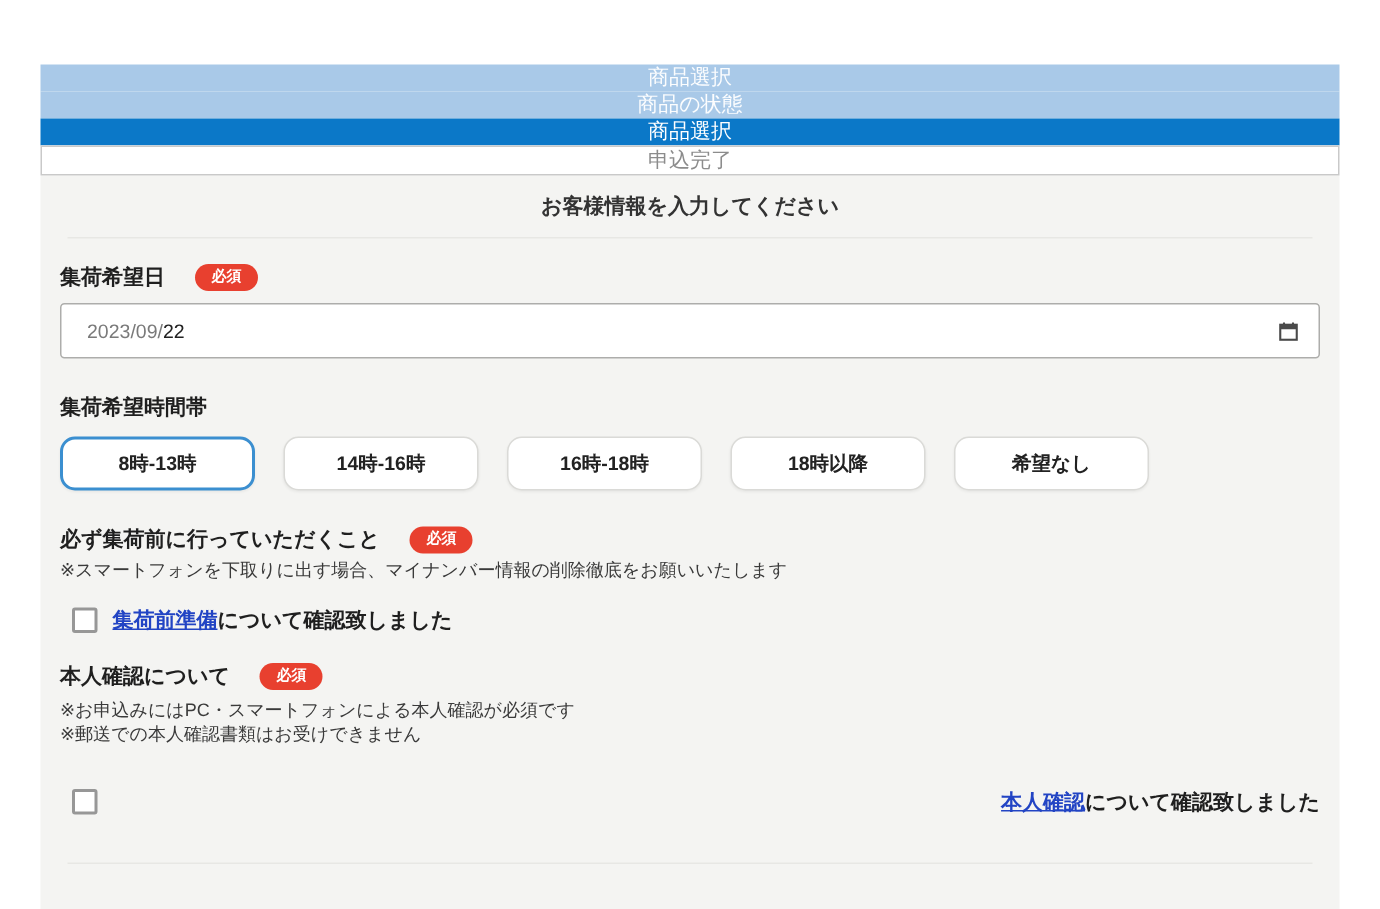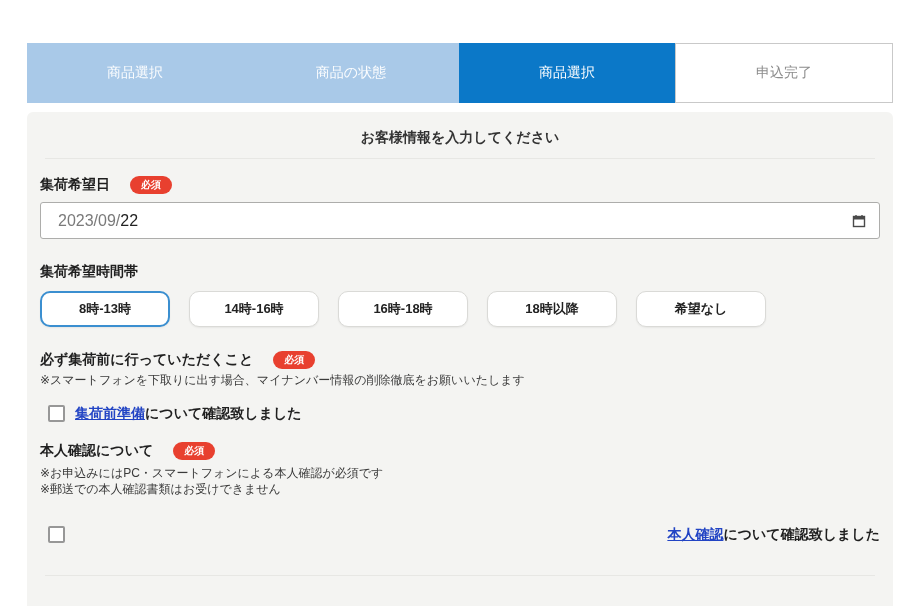--- a/index.html
+++ b/index.html
@@ -9,21 +9,21 @@
     --link:#2244c4;
     --selected:#3b8fd0;
   }
   *{box-sizing:border-box;}
   html,body{margin:0;padding:0;}
   body{
     width:920px;height:606px;background:#ffffff;overflow:hidden;
     font-family:"Liberation Sans","DejaVu Sans",sans-serif;
     -webkit-font-smoothing:antialiased;
   }
-  .tabs{display:flex;margin:43px 27px 0;height:60px;}
+  .tabs{display:flex;margin:43px 27px 0;height:60px;flex-direction:column;}
   .tab{flex:1;display:flex;align-items:center;justify-content:center;font-size:14px;cursor:pointer;}
   .tab.past{background:var(--inactive);color:rgba(255,255,255,.96);}
   .tab.active{background:var(--active);color:#ffffff;}
   .tab.future{background:#ffffff;border:1px solid #c9c9c9;color:#8c8c8c;}
 
   .panel{
     margin:9px 27px 0;height:494px;background:#f4f4f2;
     border-radius:6px 6px 0 0;padding:0 13px;overflow:hidden;
   }
   .heading{padding-top:17px;text-align:center;font-size:14px;font-weight:bold;color:#333;line-height:16px;}
@@ -34,21 +34,21 @@
   .label-row .label{font-size:14px;font-weight:bold;color:#1f1f1f;}
   .badge{
     background:var(--badge);color:#fff;font-size:10px;font-weight:bold;
     padding:3px 11px;border-radius:10px;line-height:12px;
   }
   .notes{margin-top:9px;font-size:12px;color:#3a3a3a;line-height:16px;}
   .note-line{margin:0;}
 
   .date-input{
     margin-top:8px;height:37px;background:#fff;border:1px solid #adadab;border-radius:3px;
-    display:flex;align-items:center;padding:0 13px 0 17px;font-size:16px;cursor:text;
+    display:flex;align-items:center;padding:0 13px 0 17px;font-size:13px;cursor:text;
   }
   .date-prefix{color:#7a7a7a;}
   .date-day{color:#222;}
   .flex-spacer{flex:1;}
   .cal-icon{width:14px;height:14px;display:block;cursor:pointer;}
 
   .section-gap{margin-top:24px;}
   .time-row{display:flex;gap:19px;margin-top:10px;}
   .time-btn{
     width:130px;height:36px;background:#fff;border:1px solid #dadad7;border-radius:10px;

